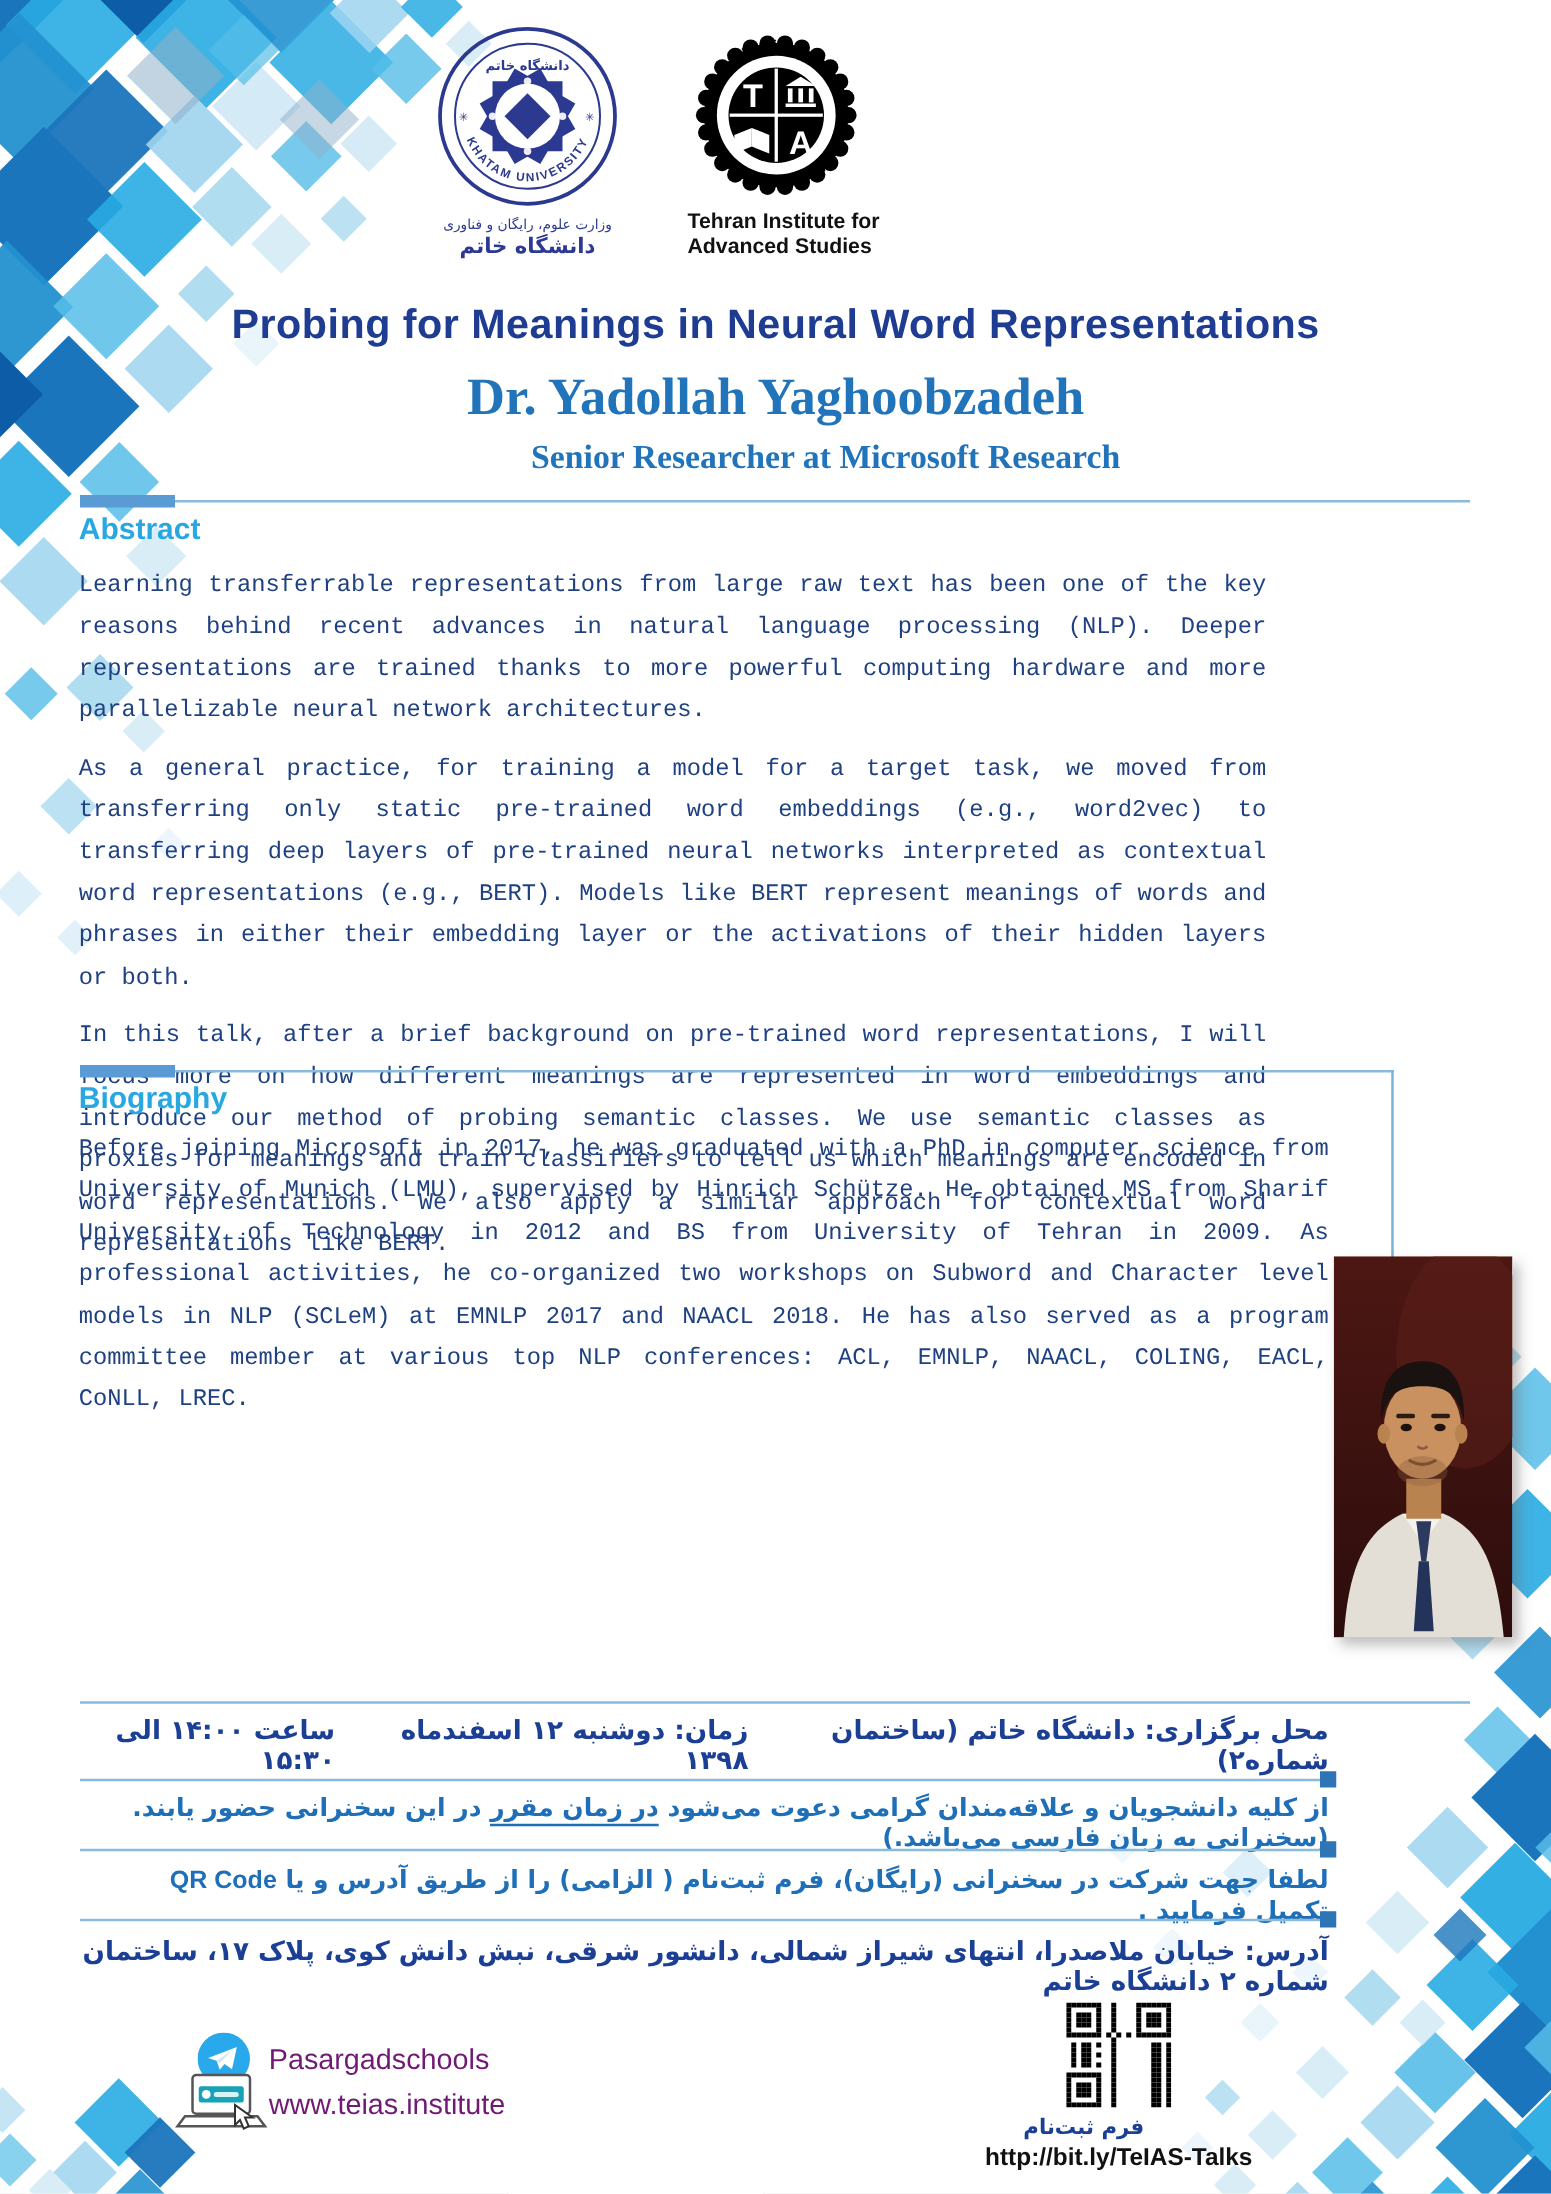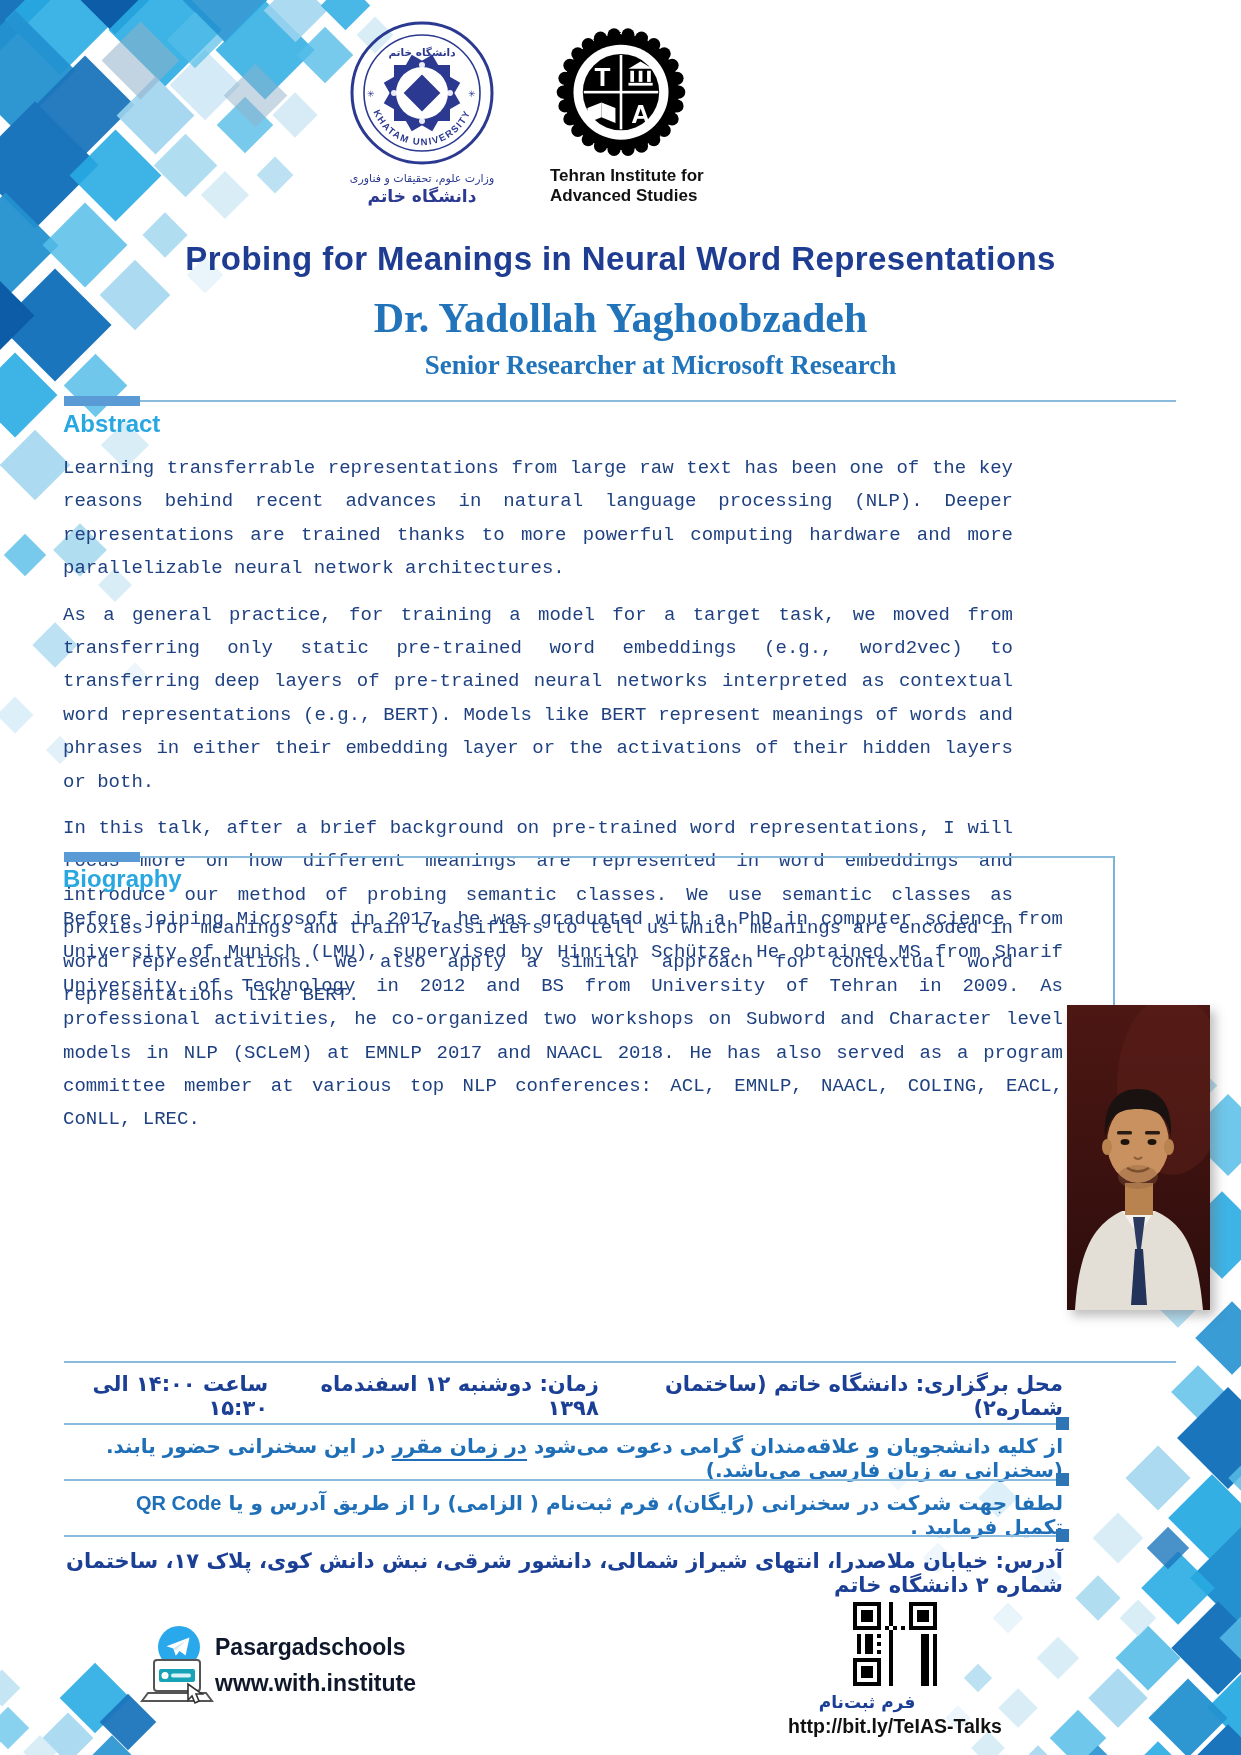--- a/index.html
+++ b/index.html
@@ -42,21 +42,21 @@
   
   .fa{font-family:"DejaVu Sans",sans-serif;direction:rtl;font-weight:bold;}
   .fa-row1{left:63px;top:1372px;width:1000px;display:flex;direction:rtl;
     justify-content:flex-start;gap:46px;font-size:21px;color:#1b3f94;}
   .fa-row{left:63px;top:0;width:1000px;text-align:right;font-size:20px;color:#1e6fb8;}
   .fa-underline{border-bottom:2px solid #1e6fb8;padding-bottom:1px;}
   .fa-latin{font-family:"Liberation Sans",sans-serif;font-weight:bold;unicode-bidi:embed;margin-left:37px;}
   .fa-dark{color:#1b3f94;font-size:21px;}
 
   
-  .footer-label{font-size:23px;font-weight:bold;color:#0f172a;}
+  .footer-label{font-size:23px;font-weight:normal;color:#701a75;}
   .qr-caption{font-family:"DejaVu Sans",sans-serif;font-weight:bold;font-size:17px;color:#1b3f94;text-align:center;direction:rtl;}
   .qr-link{font-size:19.5px;font-weight:bold;color:#111;text-align:center;}
 </style>
 </head>
 <body>
 
 <div class="poster">
 
   <div class="deco-layer" id="deco-layer">
       <div class="diamond" style="left: -60px; top: -60px; width: 100px; height: 100px; background: rgb(27, 117, 188); opacity: 1;"></div>
@@ -170,21 +170,21 @@
       <text x="75" y="38" text-anchor="middle" font-size="10.5" fill="#2b3990" font-family="DejaVu Sans, sans-serif" font-weight="bold" direction="rtl">دانشگاه خاتم</text>
       <text x="20" y="79" font-size="9" fill="#2b3990">✳</text>
       <text x="121" y="79" font-size="9" fill="#2b3990">✳</text>
       <defs>
           <path id="khatamArc" d="M 23,75 A 52,52 0 0 0 127,75"></path>
         </defs>
       <text font-size="9.5" font-weight="bold" fill="#2b3990" letter-spacing="1.5">
         <textPath href="#khatamArc" startOffset="50%" text-anchor="middle">KHATAM UNIVERSITY</textPath>
       </text>
     </svg>
-    <div class="logo-caption" style="font-size:11px;">وزارت علوم، تحقیقات و فناوری</div>
+    <div class="logo-caption" style="font-size:11px;">وزارت علوم، رایگان و فناوری</div>
     <div class="logo-caption" style="font-size:17px;font-weight:bold;">دانشگاه خاتم</div>
   </div>
 
   <div class="logo-block" style="left:536px;top:26px;width:170px;">
     <svg width="150" height="136" viewBox="0 0 160 146">
       <g fill="#000000" id="scallops">
           <circle cx="142.0" cy="71.0" r="7"></circle>
           <circle cx="140.2" cy="85.8" r="7"></circle>
           <circle cx="134.9" cy="99.8" r="7"></circle>
           <circle cx="126.4" cy="112.1" r="7"></circle>
@@ -335,21 +335,21 @@
       <rect x="14" y="2" width="46" height="31" rx="3" fill="#ffffff" stroke="#555" stroke-width="2"></rect>
       <rect x="19" y="11" width="36" height="13" rx="2" fill="#17a2b8"></rect>
       <circle cx="25" cy="17.5" r="3.5" fill="#ffffff"></circle>
       <rect x="31" y="15.5" width="20" height="4" rx="2" fill="#d9f2f7"></rect>
       <path d="M8,35 L66,35 L72,43 L2,43 Z" fill="#ffffff" stroke="#555" stroke-width="2"></path>
       <g>
         <path d="M48,26 l0,16 l4,-4 l3,7 l4,-2 l-3,-7 l6,0 Z" fill="#ffffff" stroke="#333" stroke-width="1.6"></path>
       </g>
     </svg>
   </div>
-  <div class="z footer-label" style="left:215px;top:1670px;">www.with.institute</div>
+  <div class="z footer-label" style="left:215px;top:1670px;">www.teias.institute</div>
 
   <div class="z" style="left:853px;top:1602px;">
     <svg id="qr-svg" width="84" height="84" viewBox="0 0 84 84">
         <rect width="84" height="84" fill="#fff"></rect>
         <rect x="0.00" y="0.00" width="4" height="4" fill="#000"></rect>
         <rect x="4.00" y="0.00" width="4" height="4" fill="#000"></rect>
         <rect x="8.00" y="0.00" width="4" height="4" fill="#000"></rect>
         <rect x="12.00" y="0.00" width="4" height="4" fill="#000"></rect>
         <rect x="16.00" y="0.00" width="4" height="4" fill="#000"></rect>
         <rect x="20.00" y="0.00" width="4" height="4" fill="#000"></rect>

